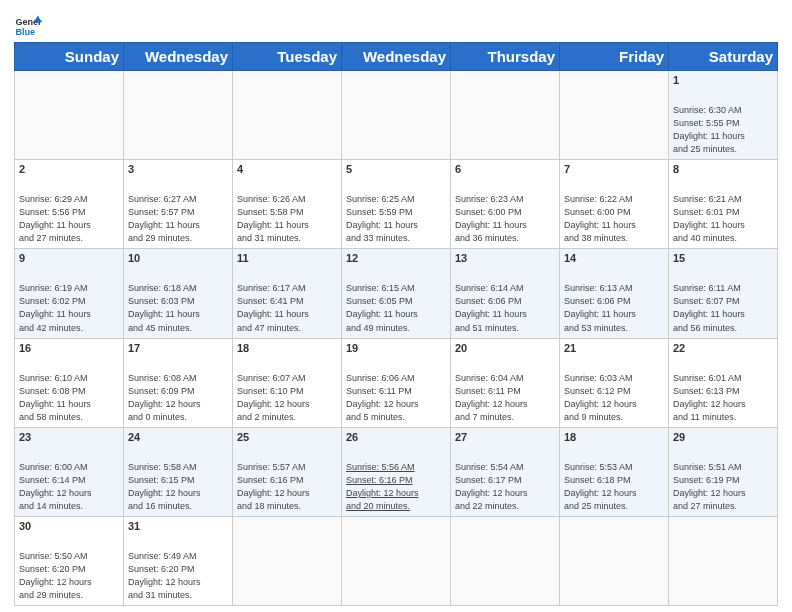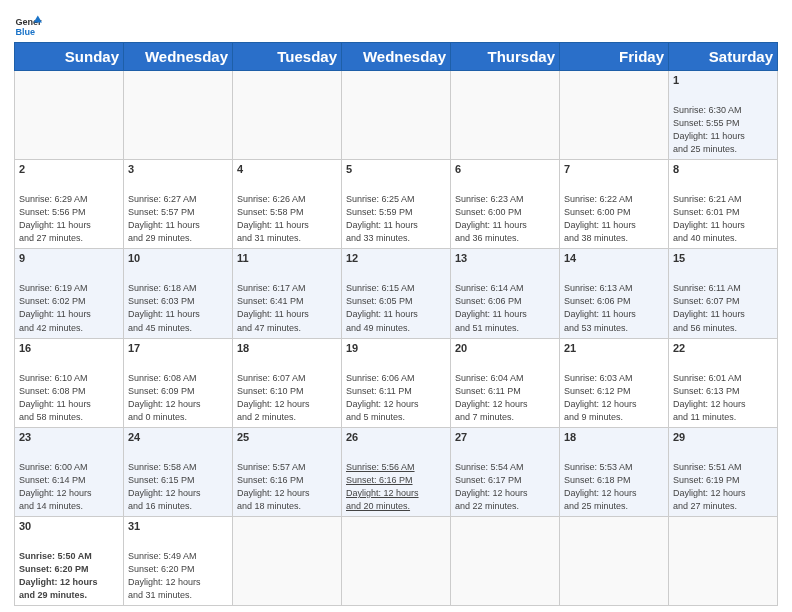--- a/index.html
+++ b/index.html
@@ -336,21 +336,21 @@
             <div class="day-num">29</div>
             <div class="day-info" style="white-space: pre-line;">Sunrise: 5:51 AM
 Sunset: 6:19 PM
 Daylight: 12 hours
 and 27 minutes.</div>
           </td>
         </tr>
         <tr class="white-row">
           <td>
             <div class="day-num">30</div>
-            <div class="day-info" style="white-space: pre-line; font-weight: bold;">Sunrise: 5:50 AM
+            <div class="day-info" style="white-space: pre-line;">Sunrise: 5:50 AM
 Sunset: 6:20 PM
 Daylight: 12 hours
 and 29 minutes.</div>
           </td>
           <td>
             <div class="day-num">31</div>
             <div class="day-info" style="white-space: pre-line;">Sunrise: 5:49 AM
 Sunset: 6:20 PM
 Daylight: 12 hours
 and 31 minutes.</div>

